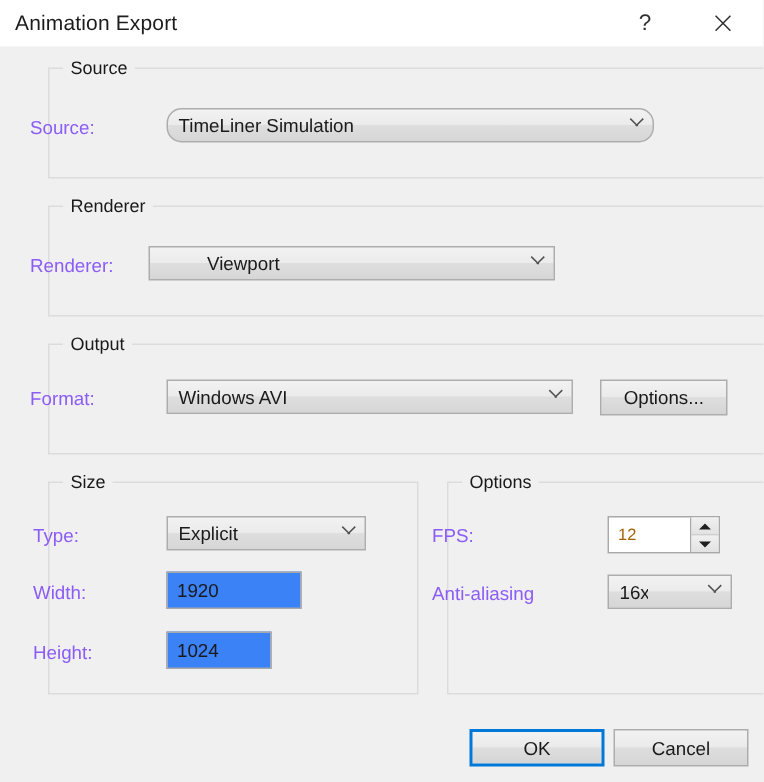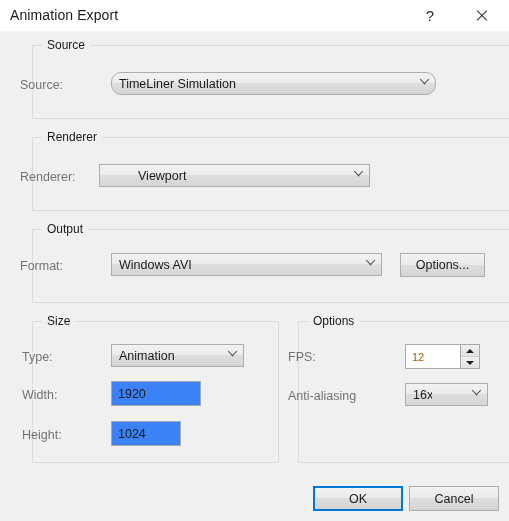--- a/index.html
+++ b/index.html
@@ -85,21 +85,21 @@
   #group-source   { left: 10px; top: 45px;  width: 485px; height: 72px; }
   #group-renderer { left: 10px; top: 137px; width: 485px; height: 72px; }
   #group-output   { left: 10px; top: 229px; width: 485px; height: 72px; padding-left: 27px; }
   #group-size     { left: 10px; top: 321px; width: 245px; height: 140px; }
   #group-options  { left: 276px; top: 321px; width: 219px; height: 140px; }
 
   
   .field-label {
     position: absolute;
     font-size: 12.5px;
-    color: #737373;
+    color: #8b5cf6;
     white-space: nowrap;
   }
 
   
   .combo {
     position: absolute;
     box-sizing: border-box;
     border: 1px solid #adadad;
     background: linear-gradient(to bottom, #f2f2f2 0%, #ebebeb 48%, #dedede 50%, #d6d6d6 100%);
     display: flex;
@@ -261,21 +261,21 @@
 </div>
 <div class="pushbtn" style="left:400px; top:253px; width:85px; height:24px;">
   <span>Options...</span>
 </div>
 
 <div class="group" id="group-size">
   <span class="group-title">Size</span>
 </div>
 <span class="field-label" style="left:22px; top:350px;">Type:</span>
 <div class="combo" style="left:111px; top:344px; width:133px; height:23px;">
-  <span class="combo-text">Animation</span>
+  <span class="combo-text">Explicit</span>
   <span class="combo-arrow">
       <i class="chev"></i>
     </span>
 </div>
 <span class="field-label" style="left:22px; top:388px;">Width:</span>
 <input class="textbox" style="left: 111px; top: 381px; width: 90px; height: 25px;" type="text" value="1920">
 <span class="field-label" style="left:22px; top:428px;">Height:</span>
 <input class="textbox" style="left: 111px; top: 421px; width: 70px; height: 25px;" type="text" value="1024">
 
 <div class="group" id="group-options">

